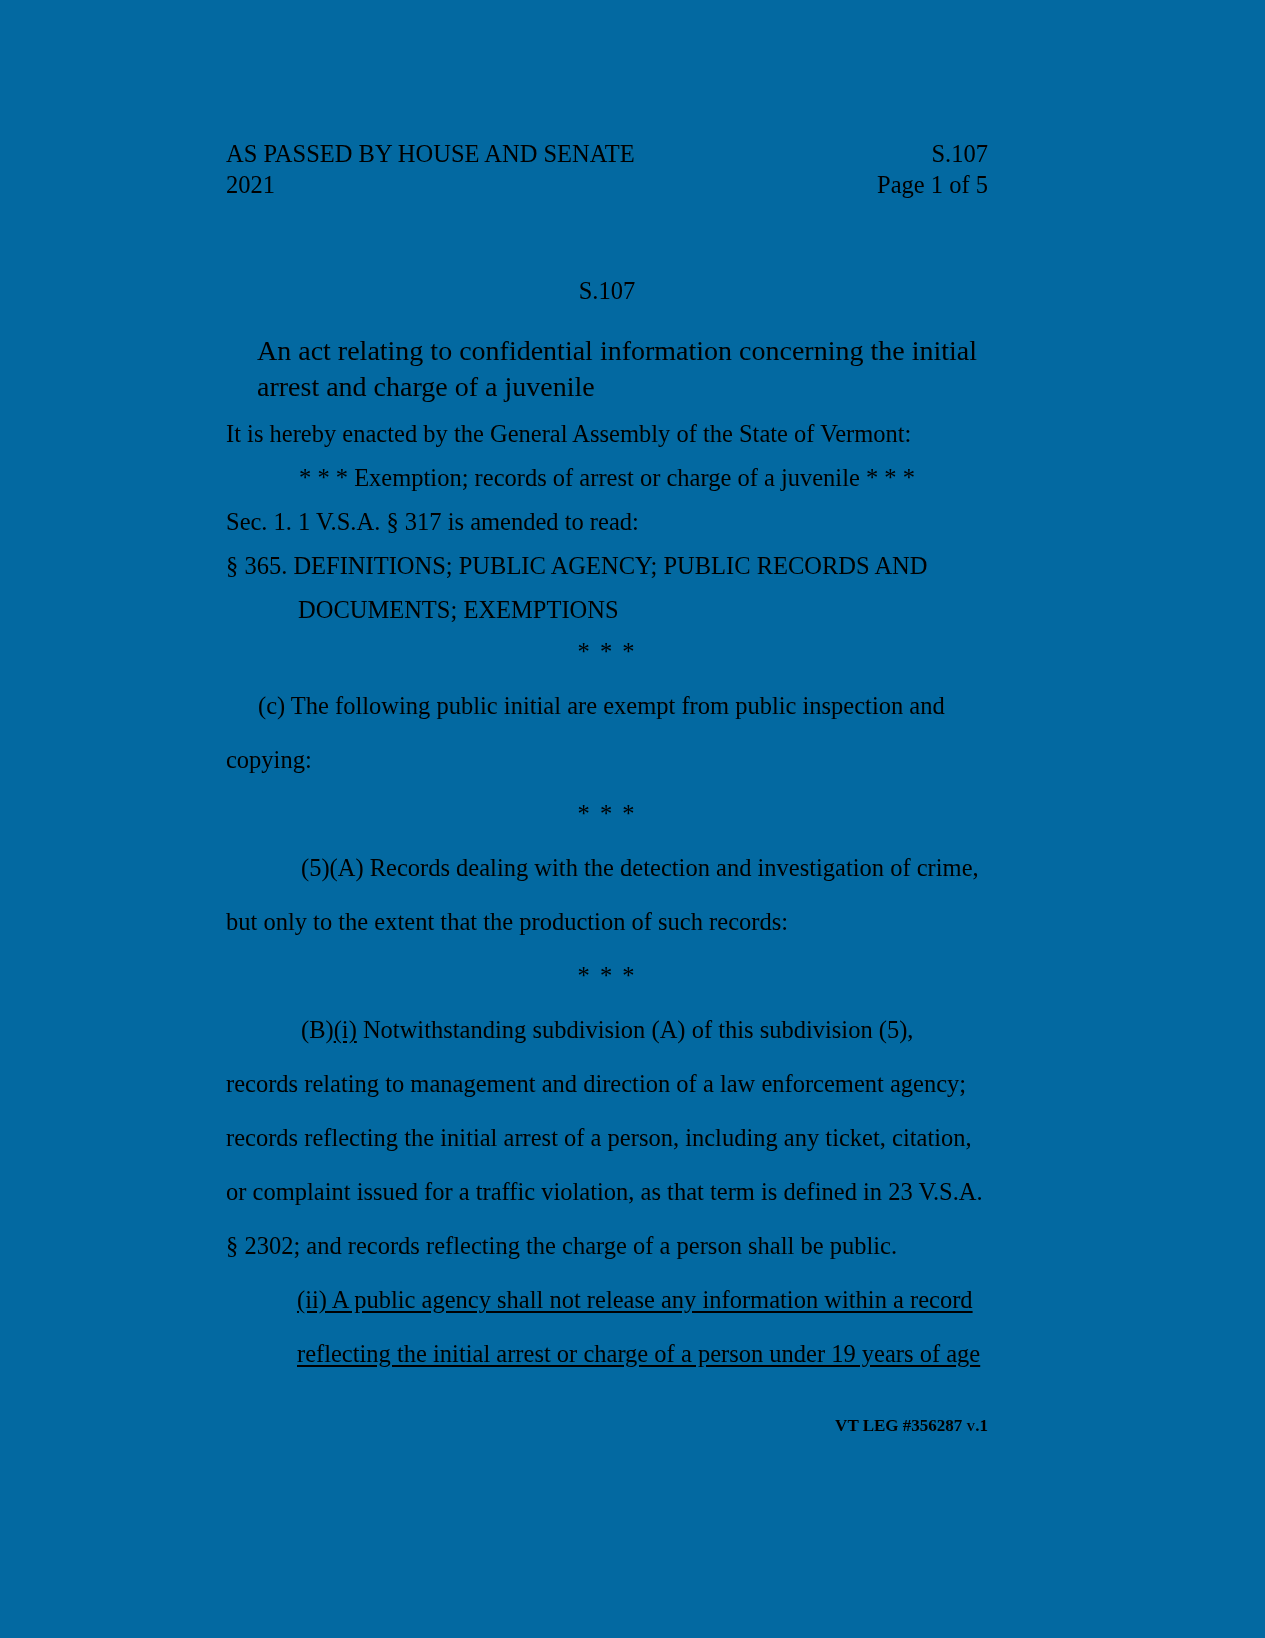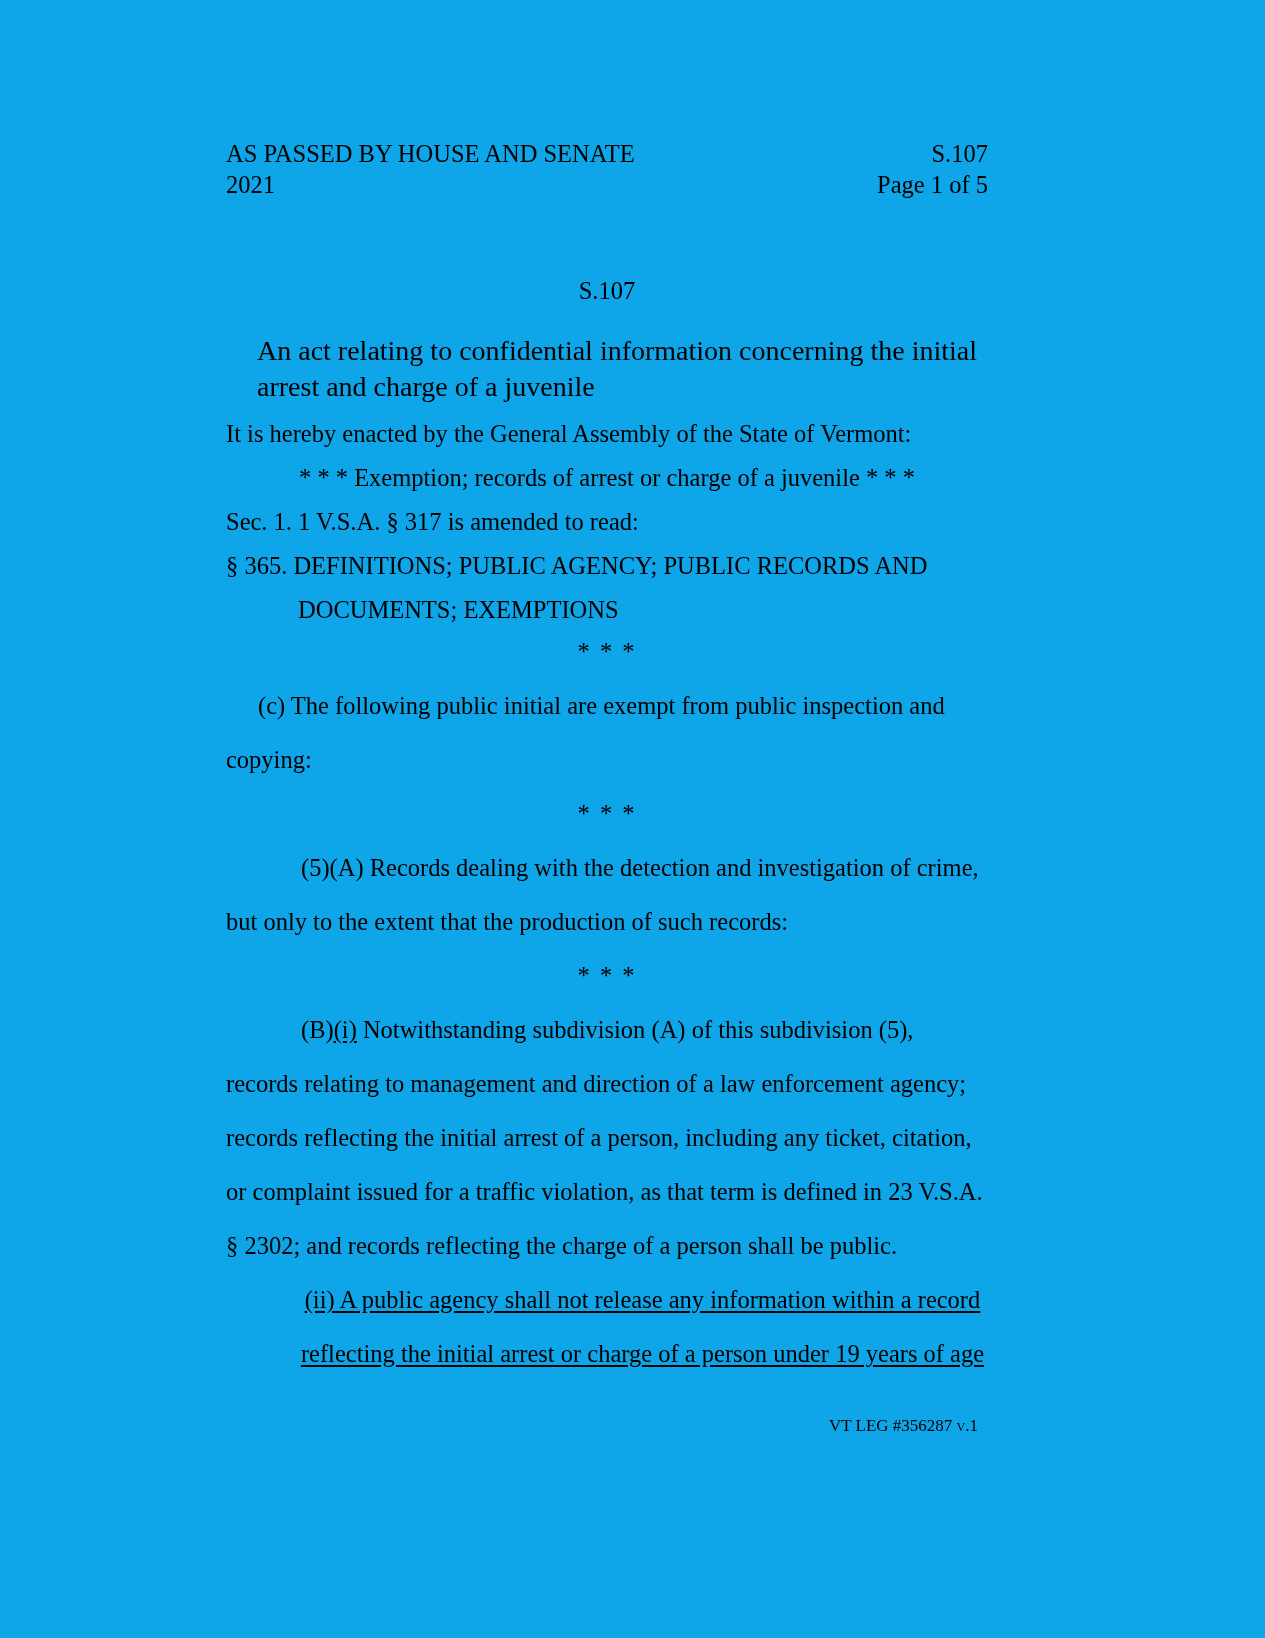--- a/index.html
+++ b/index.html
@@ -8,21 +8,21 @@
     background: #ffffff;
   }
   body {
     font-family: "Liberation Serif", "DejaVu Serif", serif;
     color: #000000;
   }
   .page {
     position: relative;
     width: 1265px;
     height: 1638px;
-    background: #0ea5e9;
+    background: #0369a1;
     box-sizing: border-box;
     overflow: hidden;
   }
   .content {
     position: absolute;
     left: 226px;
     top: 138px;
     width: 762px;
   }
   
@@ -66,42 +66,42 @@
     margin: 0;
   }
   .center {
     text-align: center;
   }
   .indent-1 { text-indent: 32px; }
   .indent-2 { text-indent: 75px; }
   .indent-3 { text-indent: 72px; }
   .hang-sub {
     margin-left: 71px;
-    text-align: center;
   }
   .stars {
     text-align: center;
     font-size: 24.5px;
     line-height: 54px;
     letter-spacing: 2px;
   }
   u.ins {
     text-decoration: underline;
     text-underline-offset: 3px;
   }
   
   .footer {
     position: absolute;
-    left: 216px;
+    left: 226px;
     top: 1415px;
     width: 762px;
     text-align: right;
     font-size: 17px;
     line-height: 22px;
     font-variant: small-caps;
+    font-weight: bold;
   }
 </style>
 </head>
 <body>
 
 <div class="page">
 
   <div class="content">
 
     <div class="runhead">

